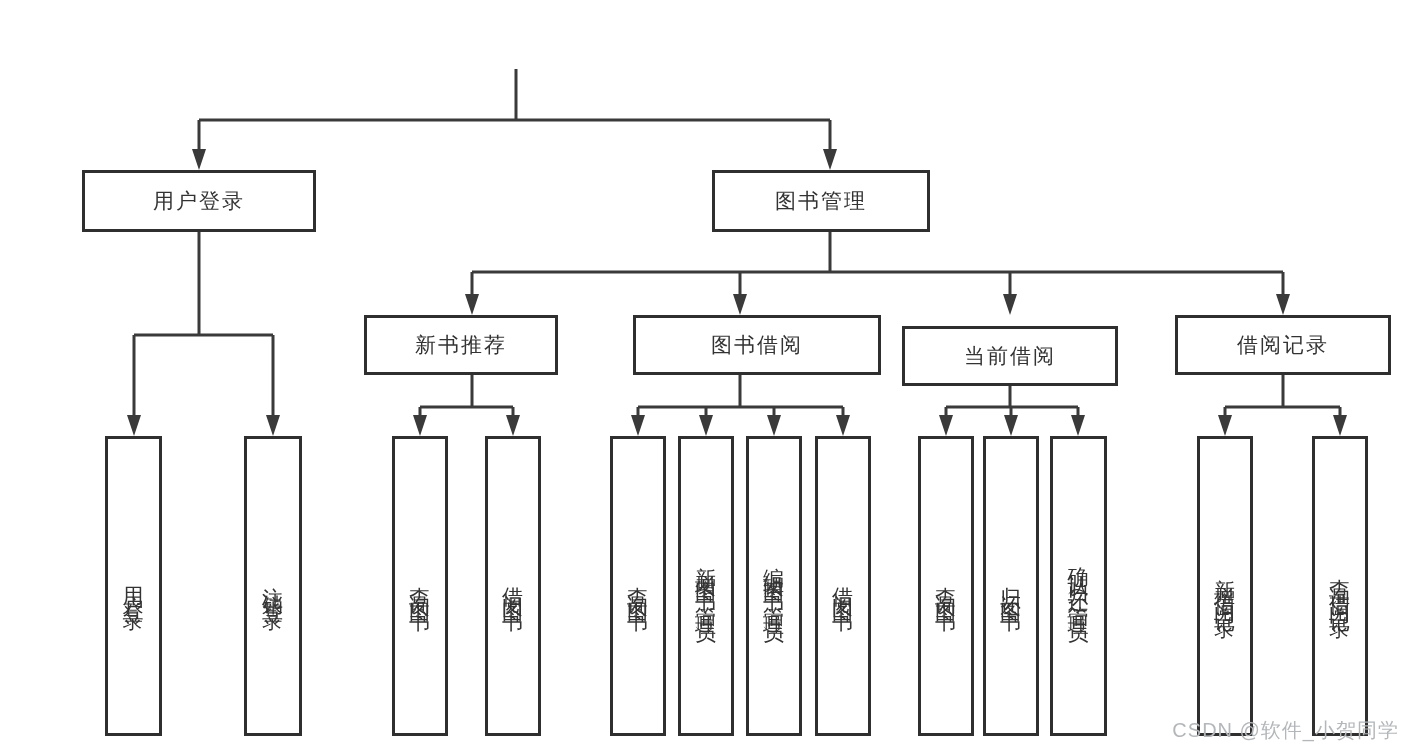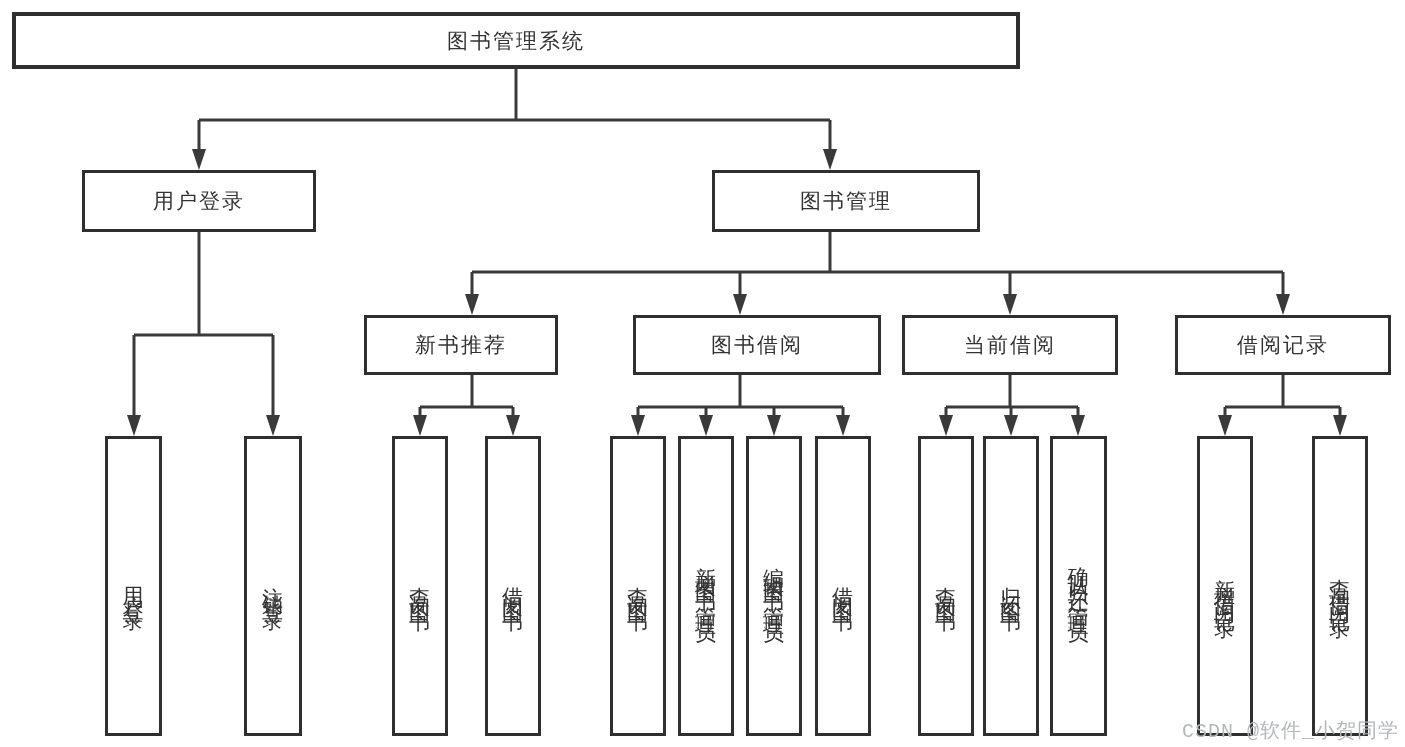--- a/index.html
+++ b/index.html
@@ -45,21 +45,20 @@
     color:var(--text);
     max-height:292px;
   }
   .watermark{
     position:absolute;
     right:6px;bottom:3px;
     font-size:20px;
     letter-spacing:1px;
     color:var(--watermark);
     white-space:nowrap;
-    font-family:Liberation Mono, monospace;
   }
 </style>
 </head>
 <body>
 
 <div class="canvas">
 
   <svg class="connector-layer" width="1405" height="747" viewBox="0 0 1405 747" xmlns="http://www.w3.org/2000/svg">
     <path style="stroke:var(--line);stroke-width:3;fill:none" d="M516,69 V120
              M199,120 H830
@@ -108,38 +107,35 @@
              M699,415 H713 L706,436 Z
              M767,415 H781 L774,436 Z
              M836,415 H850 L843,436 Z
              M939,415 H953 L946,436 Z
              M1004,415 H1018 L1011,436 Z
              M1071,415 H1085 L1078,436 Z
              M1218,415 H1232 L1225,436 Z
              M1333,415 H1347 L1340,436 Z"></path>
   </svg>
 
-  <div class="box box-h box-root" style="left:12px;top:12px;width:1008px;height:57px">
-    <span>图书管理系统</span>
-  </div>
 
   <div class="box box-h" style="left:82px;top:170px;width:234px;height:62px">
     <span>用户登录</span>
   </div>
-  <div class="box box-h" style="left:712px;top:170px;width:268px;height:62px">
+  <div class="box box-h" style="left:712px;top:170px;width:218px;height:62px">
     <span>图书管理</span>
   </div>
 
   <div class="box box-h" style="left:364px;top:315px;width:194px;height:60px">
     <span>新书推荐</span>
   </div>
   <div class="box box-h" style="left:633px;top:315px;width:248px;height:60px">
     <span>图书借阅</span>
   </div>
-  <div class="box box-h" style="left:902px;top:315px;width:216px;height:60px">
+  <div class="box box-h" style="left:902px;top:326px;width:216px;height:60px">
     <span>当前借阅</span>
   </div>
   <div class="box box-h" style="left:1175px;top:315px;width:216px;height:60px">
     <span>借阅记录</span>
   </div>
 
   <div class="box box-v" style="left:105px;top:436px;width:57px;height:300px">
     <span>用户登录</span>
   </div>
   <div class="box box-v" style="left:244px;top:436px;width:58px;height:300px">

